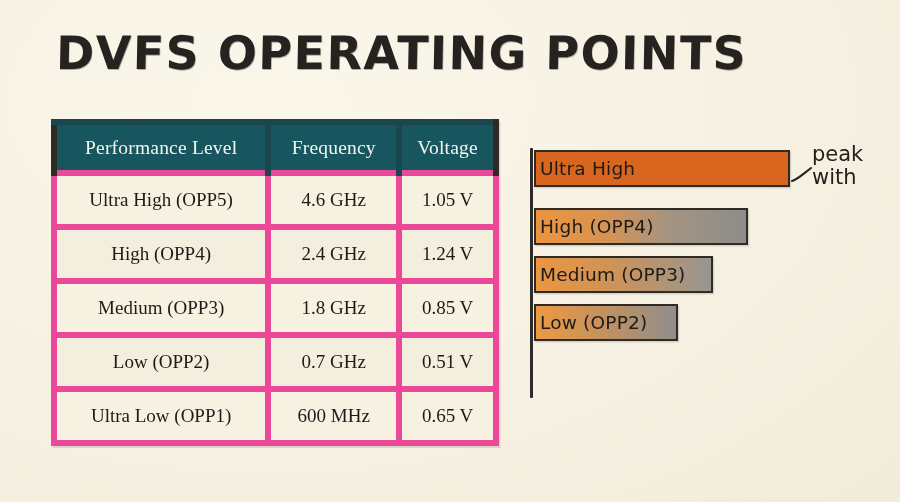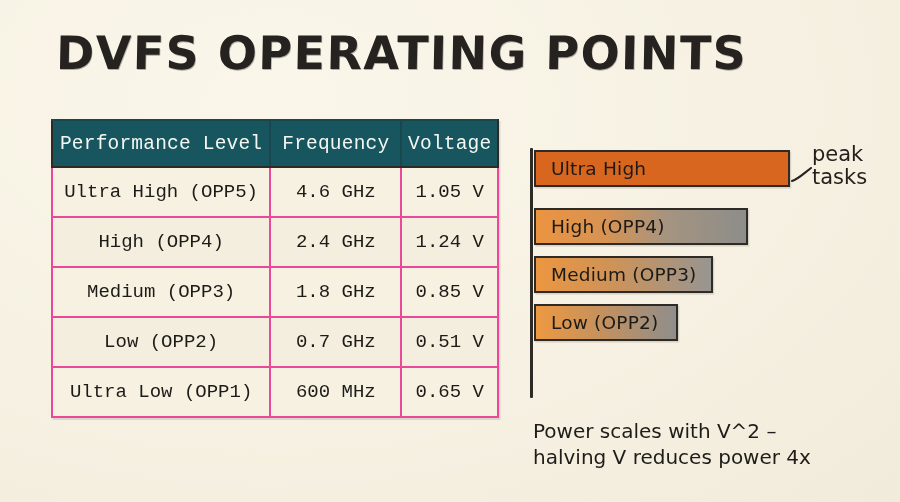--- a/index.html
+++ b/index.html
@@ -42,26 +42,26 @@
     position: absolute;
     left: 51px;
     top: 119px;
     width: 448px;
     border-collapse: collapse;
     border: 2.4px solid #2e2b27;
     background: #f6f1e1;
     box-shadow: 1.5px 2px 0 rgba(60,55,45,0.14);
   }
   #opp-table th, #opp-table td {
-    border: 2px solid #ec4899;
+    border: 6px solid #ec4899;
     padding: 0;
     height: 48px;
     text-align: center;
     vertical-align: middle;
-    font-family: Liberation Mono, monospace;
+    font-family: Liberation Serif, serif;
     font-size: 19px;
     color: #1d1b18;
     white-space: nowrap;
   }
   #opp-table thead th {
     background: #17565f;
     color: #f4f6f2;
     font-weight: 400;
     font-size: 19.5px;
     height: 45px;
@@ -102,21 +102,21 @@
   .bar {
     position: relative;
     height: 100%;
     border: 2.3px solid #2e2b27;
     box-sizing: border-box;
     display: flex;
     align-items: center;
     box-shadow: 1.2px 1.6px 0 rgba(60,55,45,0.16);
   }
   .bar-label {
-    padding-left: 15px;
+    padding-left: 4px;
     font-family: "DejaVu Sans", sans-serif;
     font-size: 18.5px;
     color: #1d1b18;
     white-space: nowrap;
     letter-spacing: 0.2px;
   }
   .bar-label.light { color: #f6f3ec; }
 
   #bar-row-0 { top: 4px;   width: 256px; }
   #bar-row-1 { top: 62px;  width: 214px; }
@@ -239,20 +239,18 @@
       </div>
     </div>
 
   </div>
 
   <svg id="peak-leader" viewBox="0 0 22 18" xmlns="http://www.w3.org/2000/svg">
     <path d="M1 15 C7 13, 12 8, 20 2" stroke="#25221f" stroke-width="2.1" fill="none" stroke-linecap="round"></path>
   </svg>
   <div id="peak-annotation">
     <div>peak</div>
-    <div>tasks</div>
+    <div>with</div>
   </div>
 
 
-  <div id="chart-caption">Power scales with V^2 –
-halving V reduces power 4x</div>
 
 </div>
 
 </body></html>

